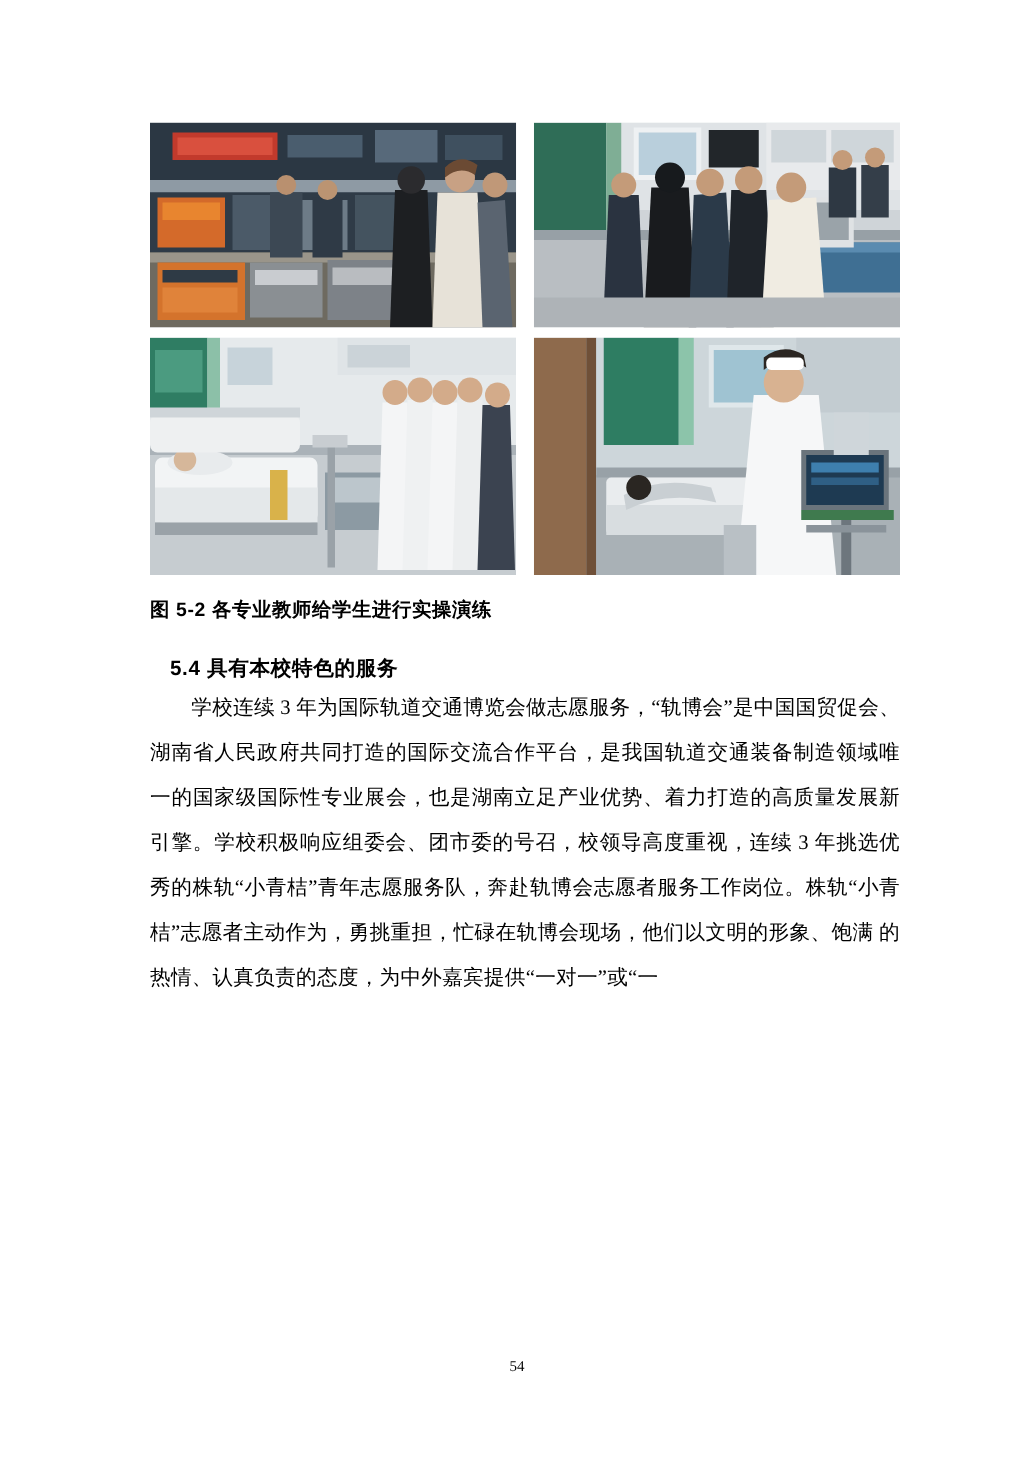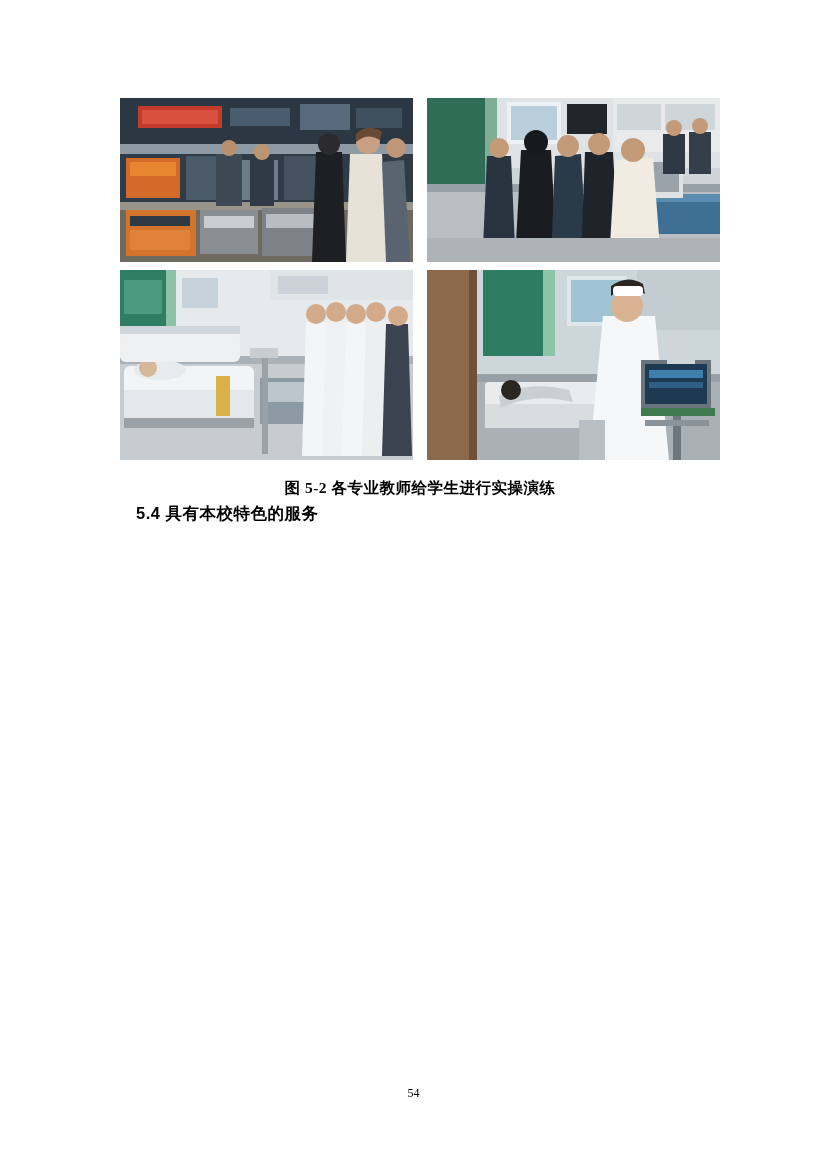--- a/index.html
+++ b/index.html
@@ -53,28 +53,28 @@
     overflow: hidden;
     border: 0;
   }
   .photo svg {
     display: block;
     width: 100%;
     height: 100%;
   }
   .figure-caption {
     margin-top: 18px;
-    text-align: center;
+    text-align: left;
     font-size: 15.5px;
     font-weight: bold;
-    font-family: Liberation Serif, serif;
+    font-family: Liberation Sans, sans-serif;
     letter-spacing: 0.5px;
   }
   .section-heading {
-    margin-top: 4px;
+    margin-top: 25px;
     margin-bottom: 2px;
     font-size: 16.5px;
     font-weight: bold;
     text-indent: 16px;
     font-family: "Liberation Sans", sans-serif;
     letter-spacing: 0.5px;
   }
   .page-number {
     position: absolute;
     left: 0;
@@ -245,17 +245,18 @@
           <rect x="152" y="150" width="26" height="40" fill="#b9c0c5"></rect>
         </svg>
       </div>
 
     </div>
 
     <div class="figure-caption">图 5-2 各专业教师给学生进行实操演练</div>
 
     <div class="section-heading">5.4 具有本校特色的服务</div>
 
+    <p class="body-text indent">学校连续 3 年为国际轨道交通博览会做志愿服务，“轨博会”是中国国贸促会、湖南省人民政府共同打造的国际交流合作平台，是我国轨道交通装备制造领域唯一的国家级国际性专业展会，也是湖南立足产业优势、着力打造的高质量发展新引擎。学校积极响应组委会、团市委的号召，校领导高度重视，连续 3 年挑选优秀的株轨“小青桔”青年志愿服务队，奔赴轨博会志愿者服务工作岗位。株轨“小青桔”志愿者主动作为，勇挑重担，忙碌在轨博会现场，他们以文明的形象、饱满 的热情、认真负责的态度，为中外嘉宾提供“一对一”或“一</p>
 
   </div>
 
   <div class="page-number">54</div>
 </div>
 
 </body></html>

